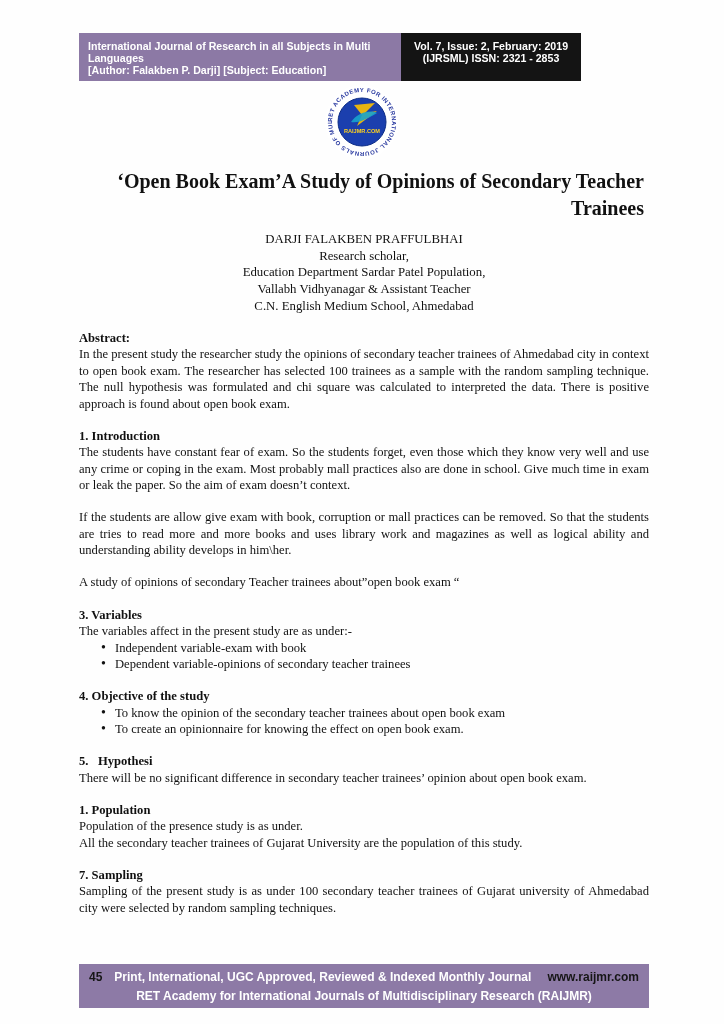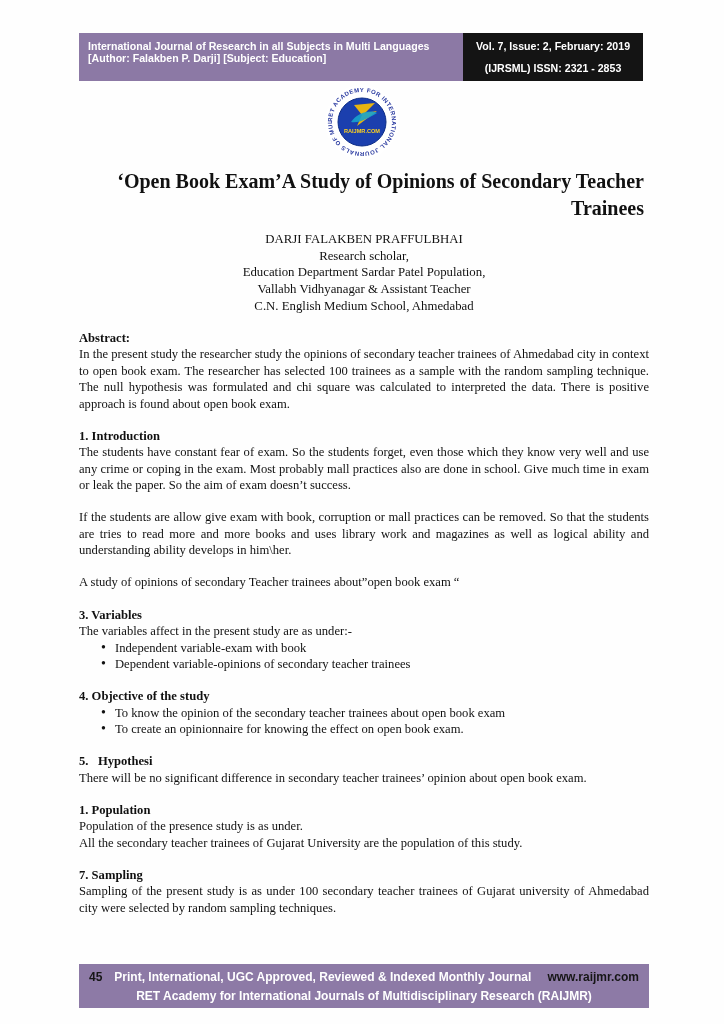--- a/index.html
+++ b/index.html
@@ -14,30 +14,30 @@
     margin:0 auto;
   }
   
   .header-row {
     position:absolute; top:33px; left:79px; width:570px; height:48px;
     display:flex;
     font-family:"Liberation Sans", sans-serif;
     font-weight:bold; font-size:10.6px; color:#fff;
   }
   .header-left {
-    width:384px; height:100%;
+    width:322px; height:100%;
     background:#8c79a5;
     padding:7px 9px 24px 9px;
     display:flex; flex-direction:column; justify-content:space-between;
   }
   .header-right {
     width:180px; height:100%;
     background:#141414;
     padding:7px 4px;
-    display:flex; flex-direction:column; justify-content:space-between;
+    display:flex; flex-direction:column; 
     text-align:center;
   }
   
   .logo-wrap {
     position:absolute; top:84px; left:50%; transform:translateX(-50%);
     width:76px; height:76px;
   }
   
   .content {
     position:absolute; top:160px; left:79px; width:570px;
@@ -116,21 +116,21 @@
       <div>C.N. English Medium School, Ahmedabad</div>
     </div>
 
     <div class="sec">
       <div class="sec-heading">Abstract:</div>
       <p class="para">In the present study the researcher study the opinions of secondary teacher trainees of Ahmedabad city in context to open book exam. The researcher has selected 100 trainees as a sample with the random sampling technique. The null hypothesis was formulated and chi square was calculated to interpreted the data. There is positive approach is found about open book exam.</p>
     </div>
 
     <div class="sec">
       <div class="sec-heading">1. Introduction</div>
-      <p class="para">The students have constant fear of exam. So the students forget, even those which they know very well and use any crime or coping in the exam. Most probably mall practices also are done in school. Give much time in exam or leak the paper. So the aim of exam doesn’t success.</p>
+      <p class="para">The students have constant fear of exam. So the students forget, even those which they know very well and use any crime or coping in the exam. Most probably mall practices also are done in school. Give much time in exam or leak the paper. So the aim of exam doesn’t context.</p>
       <p class="para gap">If the students are allow give exam with book, corruption or mall practices can be removed. So that the students are tries to read more and more books and uses library work and magazines as well as logical ability and understanding ability develops in him\her.</p>
     </div>
 
     <div class="sec">
       <p class="para">A study of opinions of secondary Teacher trainees about”open book exam “</p>
     </div>
 
     <div class="sec">
       <div class="sec-heading">3. Variables</div>
       <p class="para">The variables affect in the present study are as under:-</p>

